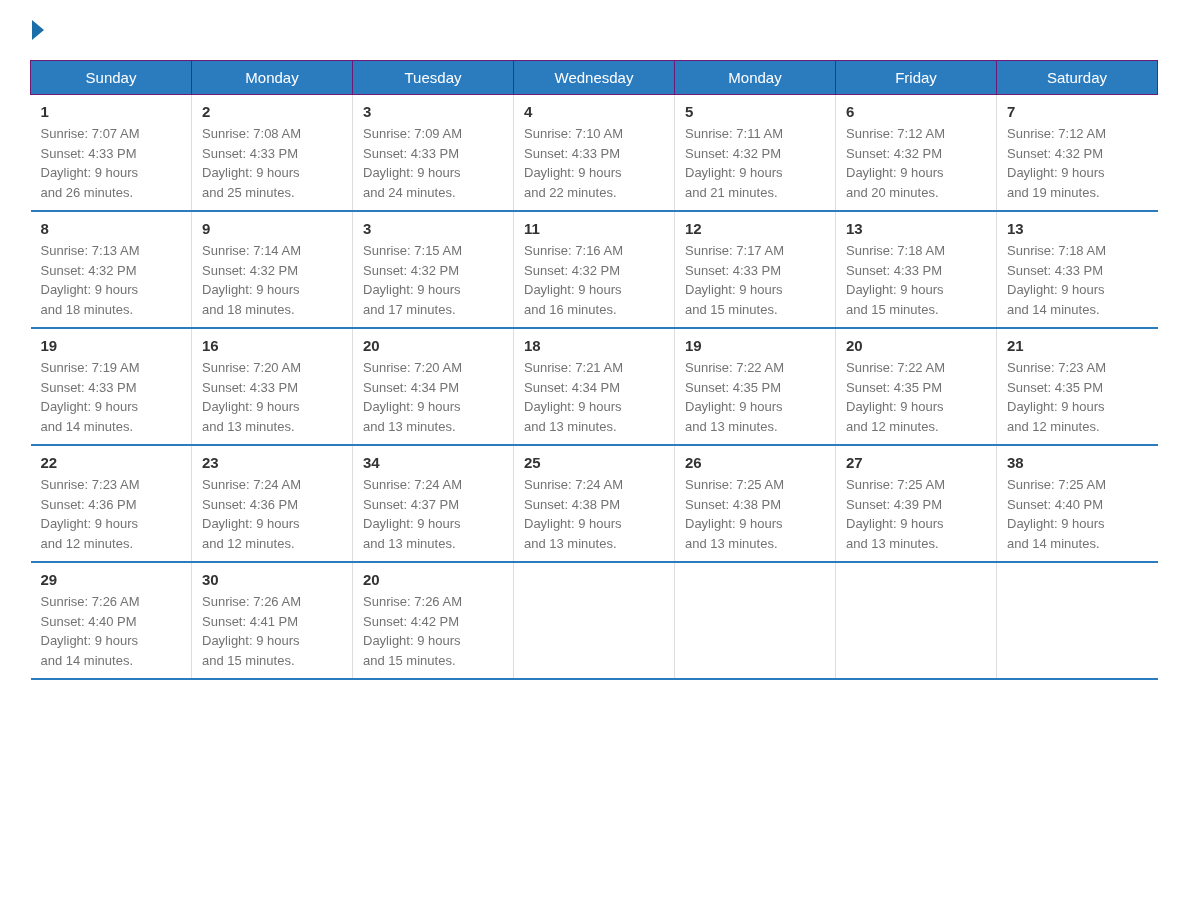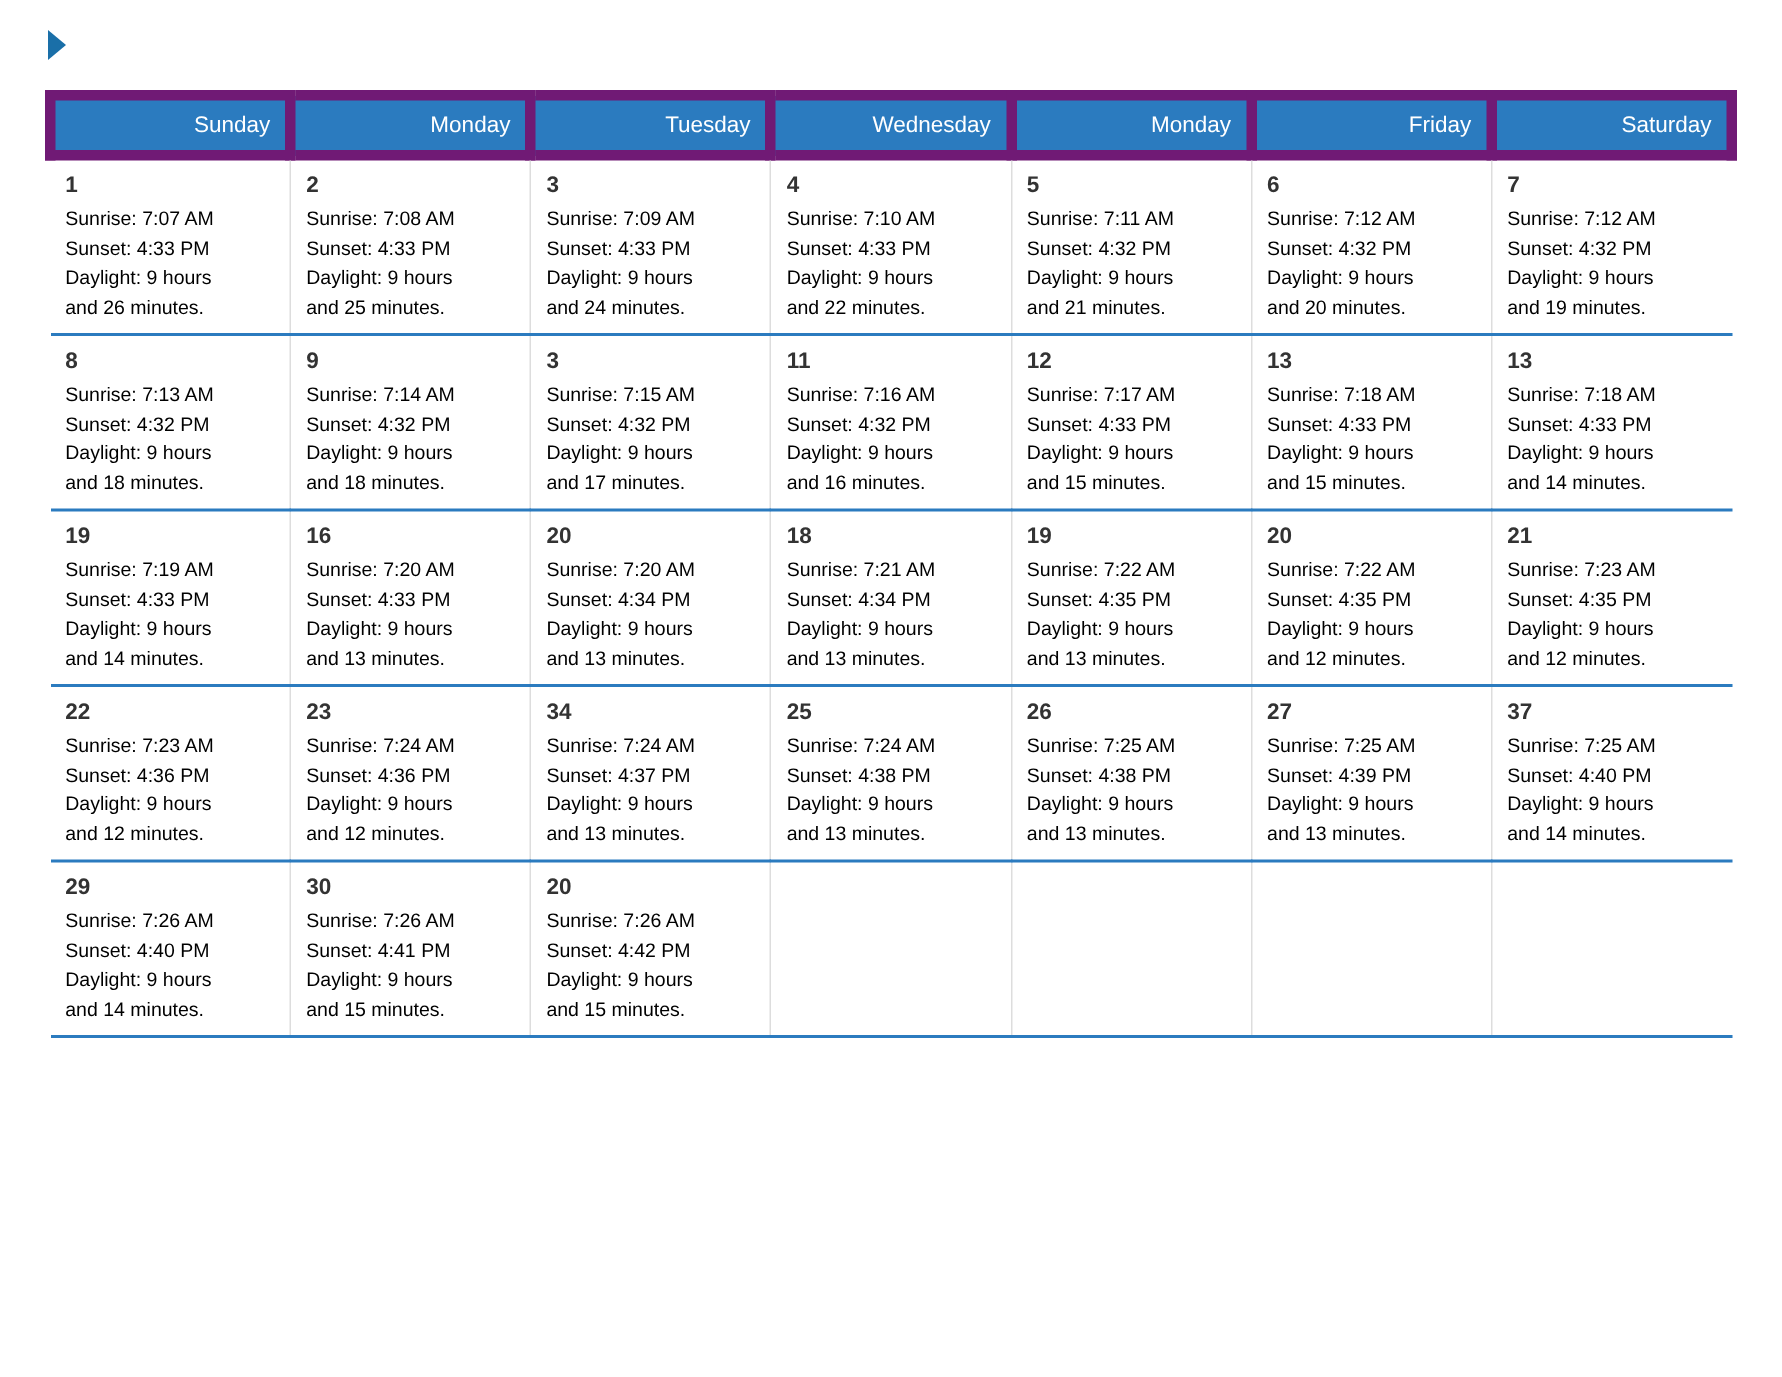--- a/index.html
+++ b/index.html
@@ -57,22 +57,22 @@
       table-layout: fixed;
     }
     thead tr {
       background-color: #2b7bbf;
     }
     thead th {
       color: #fff;
       font-size: 15px;
       font-weight: normal;
       padding: 8px 10px;
-      text-align: right;
-      border: 7px solid #701a75;
+      text-align: center;
+      border: 1px solid #701a75;
     }
     tbody tr {
       border-bottom: 2px solid #2b7bbf;
     }
     tbody td {
       vertical-align: top;
       padding: 8px 10px;
       font-size: 13px;
       color: #333;
       border-right: 1px solid #ddd;
@@ -81,21 +81,21 @@
     tbody td:last-child { border-right: none; }
     .day-num {
       font-size: 15px;
       font-weight: bold;
       display: block;
       margin-bottom: 4px;
     }
     .day-info {
       font-size: 13px;
       line-height: 1.5;
-      color: #000000;
+      color: #737373;
     }
     .empty-cell { background: #fff; }
   </style>
 </head>
 <body>
 
 <div class="header">
   <div class="logo">
     <div class="logo-text">
       <span class="logo-general"></span>
@@ -151,21 +151,21 @@
         <td><span class="day-num">20</span><span class="day-info">Sunrise: 7:22 AM<br>Sunset: 4:35 PM<br>Daylight: 9 hours<br>and 12 minutes.</span></td>
         <td><span class="day-num">21</span><span class="day-info">Sunrise: 7:23 AM<br>Sunset: 4:35 PM<br>Daylight: 9 hours<br>and 12 minutes.</span></td>
       </tr>
       <tr>
         <td><span class="day-num">22</span><span class="day-info">Sunrise: 7:23 AM<br>Sunset: 4:36 PM<br>Daylight: 9 hours<br>and 12 minutes.</span></td>
         <td><span class="day-num">23</span><span class="day-info">Sunrise: 7:24 AM<br>Sunset: 4:36 PM<br>Daylight: 9 hours<br>and 12 minutes.</span></td>
         <td><span class="day-num">34</span><span class="day-info">Sunrise: 7:24 AM<br>Sunset: 4:37 PM<br>Daylight: 9 hours<br>and 13 minutes.</span></td>
         <td><span class="day-num">25</span><span class="day-info">Sunrise: 7:24 AM<br>Sunset: 4:38 PM<br>Daylight: 9 hours<br>and 13 minutes.</span></td>
         <td><span class="day-num">26</span><span class="day-info">Sunrise: 7:25 AM<br>Sunset: 4:38 PM<br>Daylight: 9 hours<br>and 13 minutes.</span></td>
         <td><span class="day-num">27</span><span class="day-info">Sunrise: 7:25 AM<br>Sunset: 4:39 PM<br>Daylight: 9 hours<br>and 13 minutes.</span></td>
-        <td><span class="day-num">37</span><span class="day-info">Sunrise: 7:25 AM<br>Sunset: 4:40 PM<br>Daylight: 9 hours<br>and 14 minutes.</span></td>
+        <td><span class="day-num">38</span><span class="day-info">Sunrise: 7:25 AM<br>Sunset: 4:40 PM<br>Daylight: 9 hours<br>and 14 minutes.</span></td>
       </tr>
       <tr>
         <td><span class="day-num">29</span><span class="day-info">Sunrise: 7:26 AM<br>Sunset: 4:40 PM<br>Daylight: 9 hours<br>and 14 minutes.</span></td>
         <td><span class="day-num">30</span><span class="day-info">Sunrise: 7:26 AM<br>Sunset: 4:41 PM<br>Daylight: 9 hours<br>and 15 minutes.</span></td>
         <td><span class="day-num">20</span><span class="day-info">Sunrise: 7:26 AM<br>Sunset: 4:42 PM<br>Daylight: 9 hours<br>and 15 minutes.</span></td>
         <td class="empty-cell"></td>
         <td class="empty-cell"></td>
         <td class="empty-cell"></td>
         <td class="empty-cell"></td>
       </tr>

